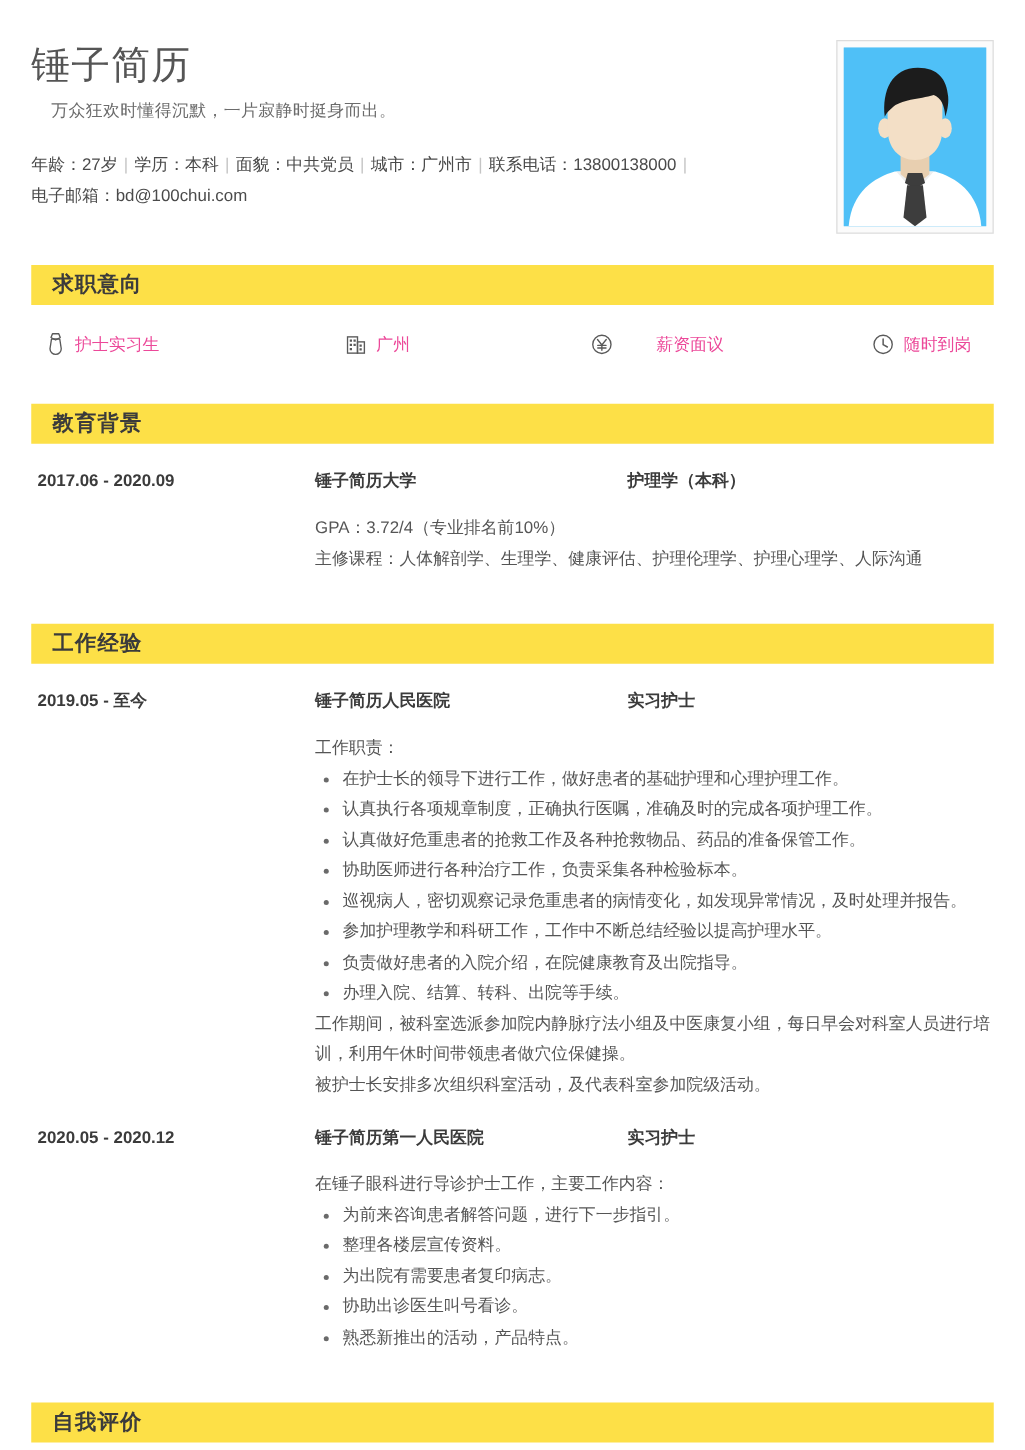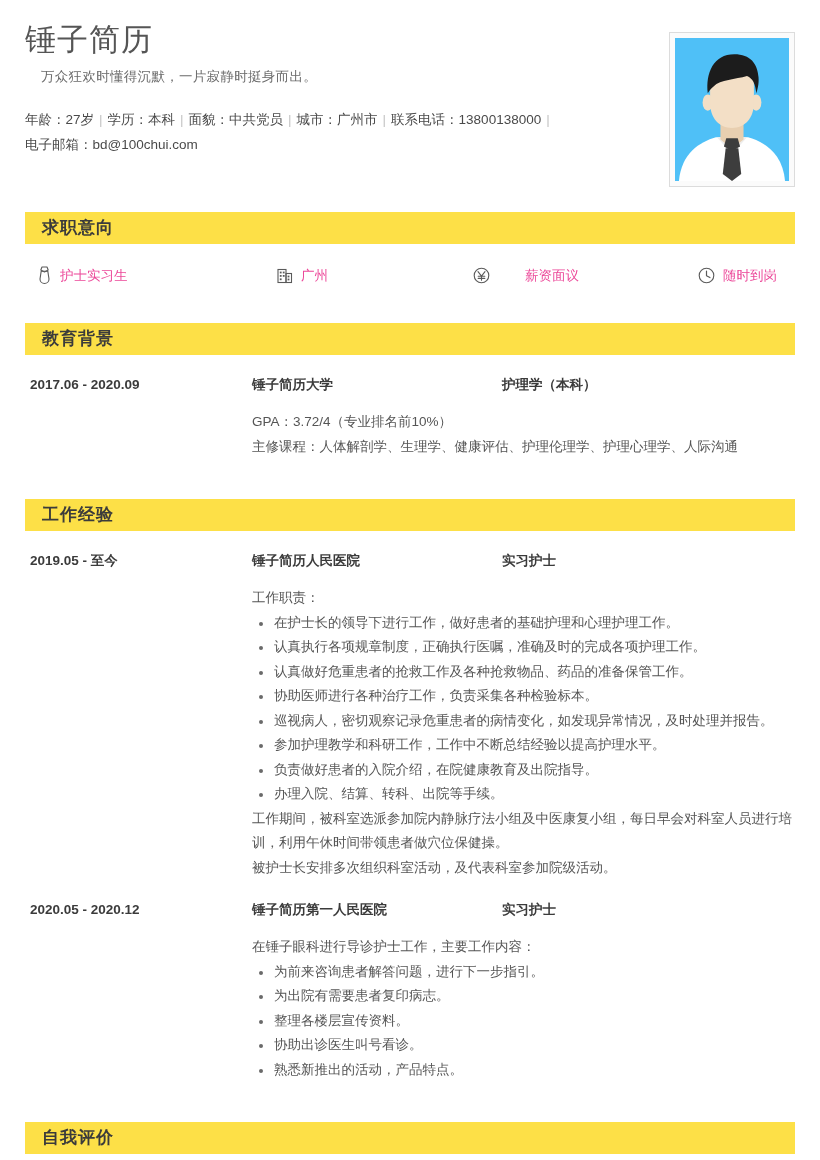--- a/index.html
+++ b/index.html
@@ -19,21 +19,21 @@
     position: relative;
     width: 820px;
     height: 1160px;
     box-sizing: border-box;
     padding: 0 25px;
   }
 
   
   .header {
     position: relative;
-    padding-top: 20px;
+    padding-top: 32px;
     height: 180px;
     box-sizing: border-box;
   }
   .name {
     font-size: 31px;
     line-height: 40px;
     font-weight: 400;
     color: #555555;
     letter-spacing: 1px;
     margin: 0;
@@ -331,22 +331,22 @@
       <div class="entry-date">2020.05 - 2020.12</div>
       <div class="entry-body">
         <div class="entry-head">
           <div class="entry-org">锤子简历第一人民医院</div>
           <div class="entry-role">实习护士</div>
         </div>
         <div class="entry-detail">
           <div class="plain-line">在锤子眼科进行导诊护士工作，主要工作内容：</div>
           <ul class="bullets">
             <li>为前来咨询患者解答问题，进行下一步指引。</li>
+            <li>整理各楼层宣传资料。</li>
             <li>为出院有需要患者复印病志。</li>
-            <li>整理各楼层宣传资料。</li>
             <li>协助出诊医生叫号看诊。</li>
             <li>熟悉新推出的活动，产品特点。</li>
           </ul>
         </div>
       </div>
     </div>
   </div>
 
   <div class="section sp-self">
     <div class="section-bar">

